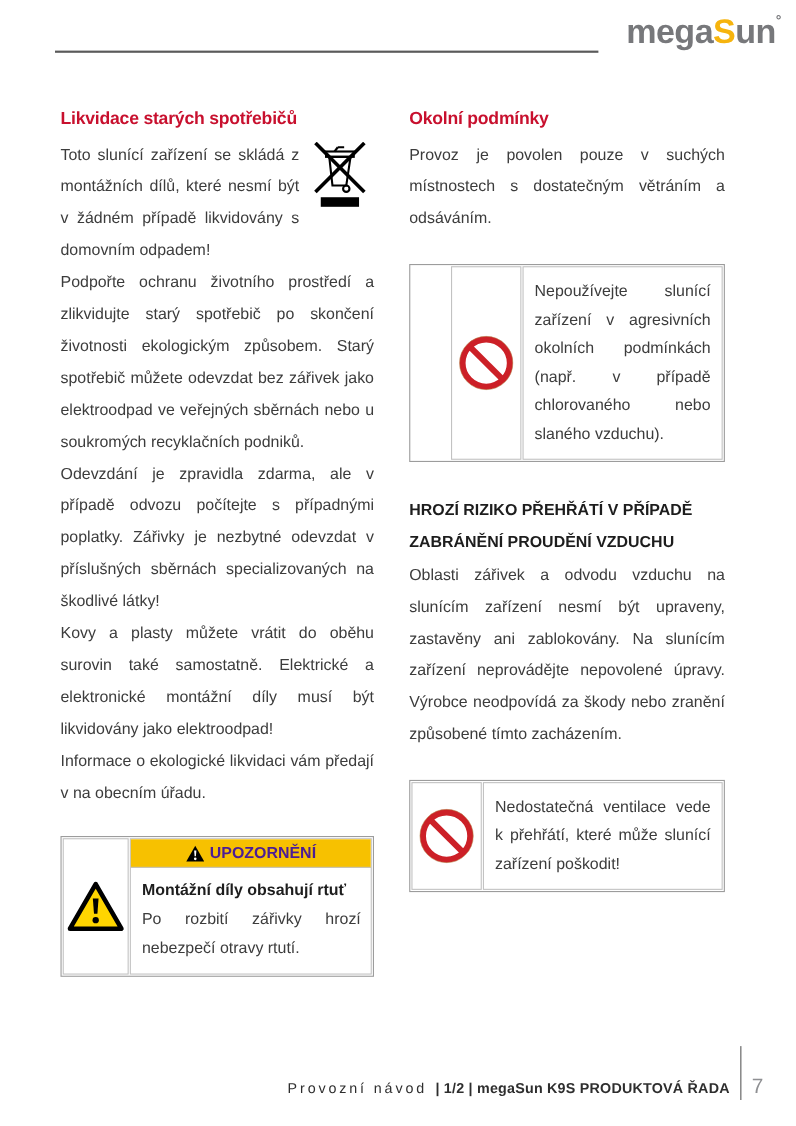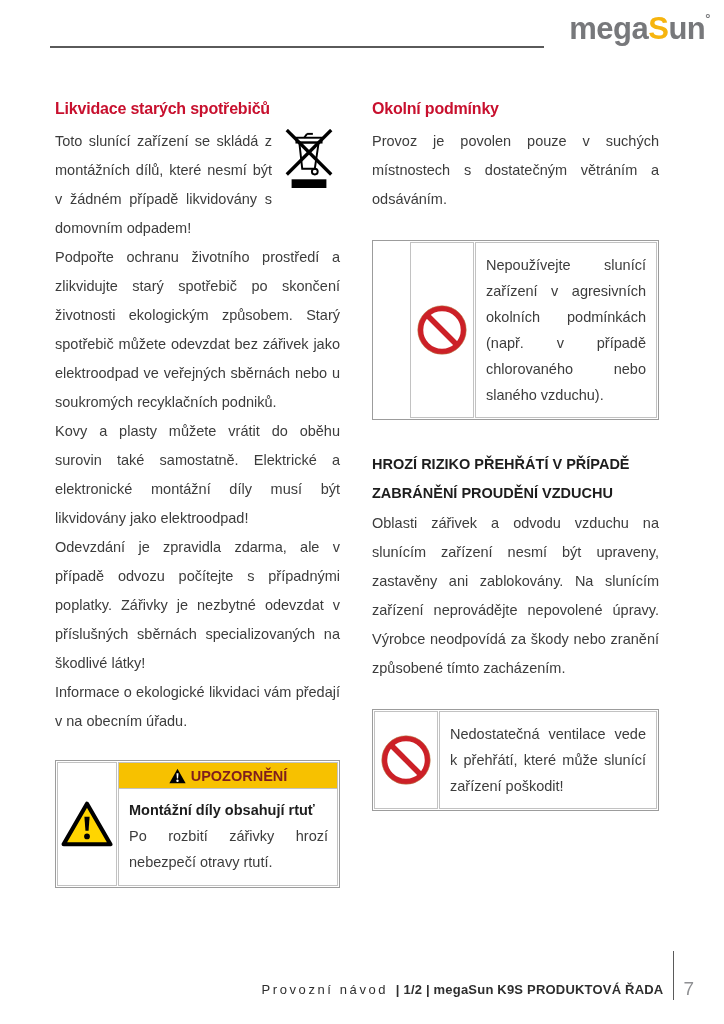--- a/index.html
+++ b/index.html
@@ -76,21 +76,21 @@
     width: 60px; flex: 0 0 60px;
     border: 1px solid #c2c2c2;
     display: flex; align-items: center; justify-content: center;
   }
   .warnbox-content { flex: 1; border: 1px solid #c2c2c2; }
   .warnbox-header {
     background: var(--warning-yellow, #f7c100);
     height: 26px;
     display: flex; align-items: center; justify-content: center;
     gap: 5px;
-    font-size: 14.5px; font-weight: 700; color: #7f1d1d;
+    font-size: 14.5px; font-weight: 700; color: #4c1d95;
     border-bottom: 1px solid #c2c2c2;
   }
   .warnbox-body { padding: 8px 9px 10px 10px; }
   .warnbox-title {
     font-size: 14.5px; font-weight: 700; color: #1d1d1d;
     line-height: 26px;
   }
   .warnbox-text { font-size: 14.5px; line-height: 26px; text-align: justify; }
   .warnbox-bullet {
     position: relative; padding-left: 13px;
@@ -159,22 +159,22 @@
             <path d="M20 14 L23 41 L36 41 L40 14 Z"></path>
             <circle cx="36" cy="44" r="3"></circle>
           </g>
           <line x1="7" y1="1" x2="53" y2="47" stroke="#000" stroke-width="3.4"></line>
           <line x1="53" y1="1" x2="7" y2="47" stroke="#000" stroke-width="3.4"></line>
           <rect x="12" y="52" width="36" height="9" fill="#000"></rect>
         </svg>
       </span><span>Toto slunící zařízení se skládá z montážních dílů, které nesmí být v žádném případě likvidovány s domovním odpadem!</span>
     </p>
     <p class="body-text">Podpořte ochranu životního prostředí a zlikvidujte starý spotřebič po skončení životnosti ekologickým způsobem. Starý spotřebič můžete odevzdat bez zářivek jako elektroodpad ve veřejných sběrnách nebo u soukromých recyklačních podniků.</p>
+    <p class="body-text">Odevzdání je zpravidla zdarma, ale v případě odvozu počítejte s případnými poplatky. Zářivky je nezbytné odevzdat v příslušných sběrnách specializovaných na škodlivé látky!</p>
     <p class="body-text">Kovy a plasty můžete vrátit do oběhu surovin také samostatně. Elektrické a elektronické montážní díly musí být likvidovány jako elektroodpad!</p>
-    <p class="body-text">Odevzdání je zpravidla zdarma, ale v případě odvozu počítejte s případnými poplatky. Zářivky je nezbytné odevzdat v příslušných sběrnách specializovaných na škodlivé látky!</p>
     <p class="body-text">Informace o ekologické likvidaci vám předají v na obecním úřadu.</p>
 
     <div class="warnbox">
       <div class="warnbox-icon-cell">
         <svg viewBox="0 0 100 92" width="52" height="48" aria-hidden="true">
           <path d="M50 7 L95 85 L5 85 Z" fill="var(--warning-triangle-yellow, #ffd500)" stroke="#000" stroke-width="8" stroke-linejoin="round"></path>
           <path d="M45 32 h10 l-2 27 h-6 Z" fill="#000"></path>
           <circle cx="50" cy="70" r="5.5" fill="#000"></circle>
         </svg>
       </div>

